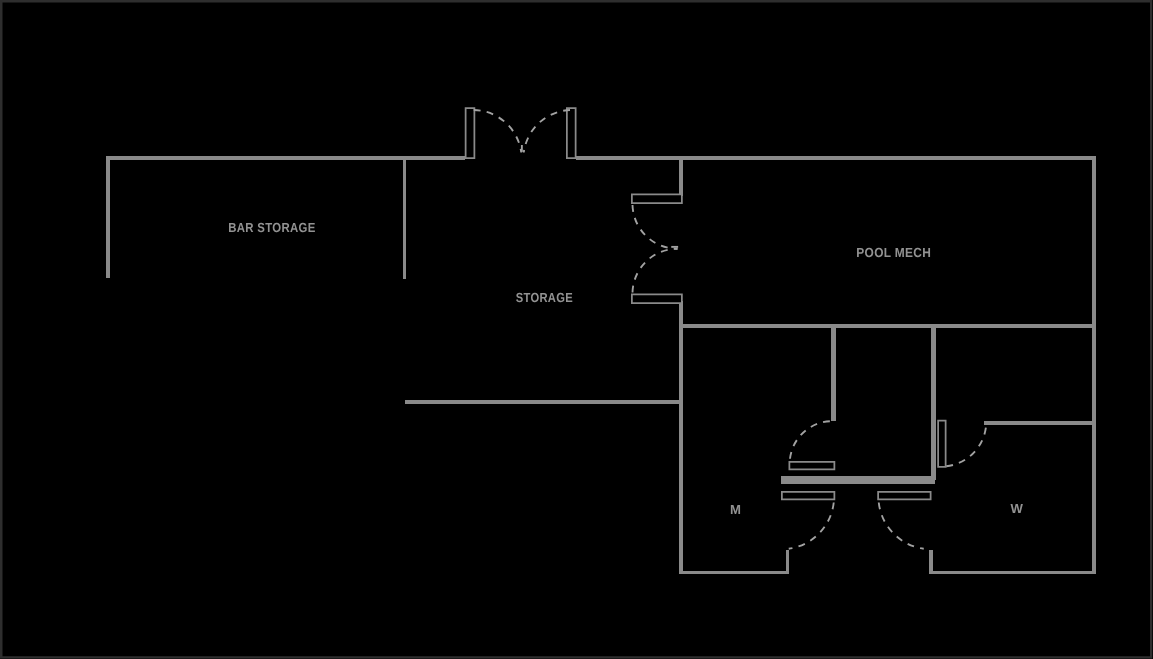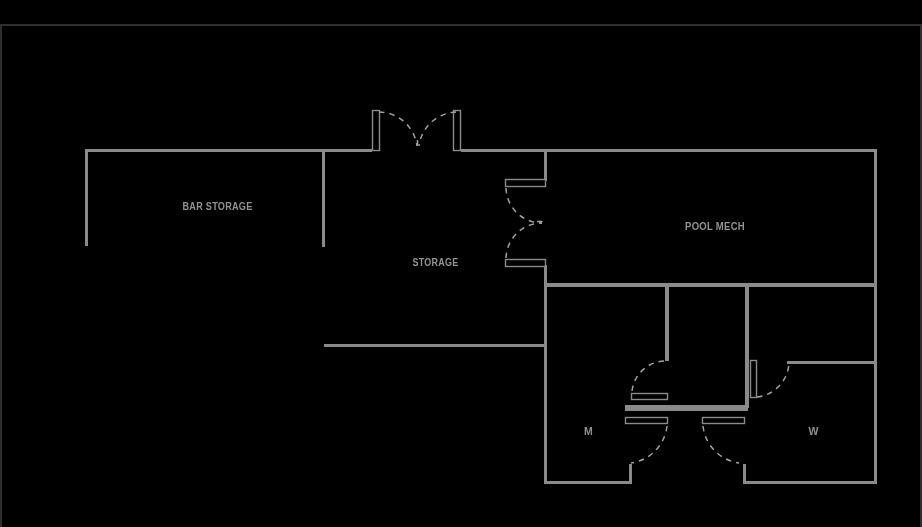--- a/index.html
+++ b/index.html
@@ -7,21 +7,20 @@
     padding: 0;
     width: 922px;
     height: 527px;
     background: #000000;
     overflow: hidden;
   }
   .stage {
     width: 922px;
     height: 453px;
     position: relative;
-    margin-top: 24px;
   }
   svg {
     display: block;
     font-family: "Liberation Sans", "DejaVu Sans", sans-serif;
   }
   text {
     font-weight: bold;
     font-size: 10.5px;
     letter-spacing: 0.3px;
   }

